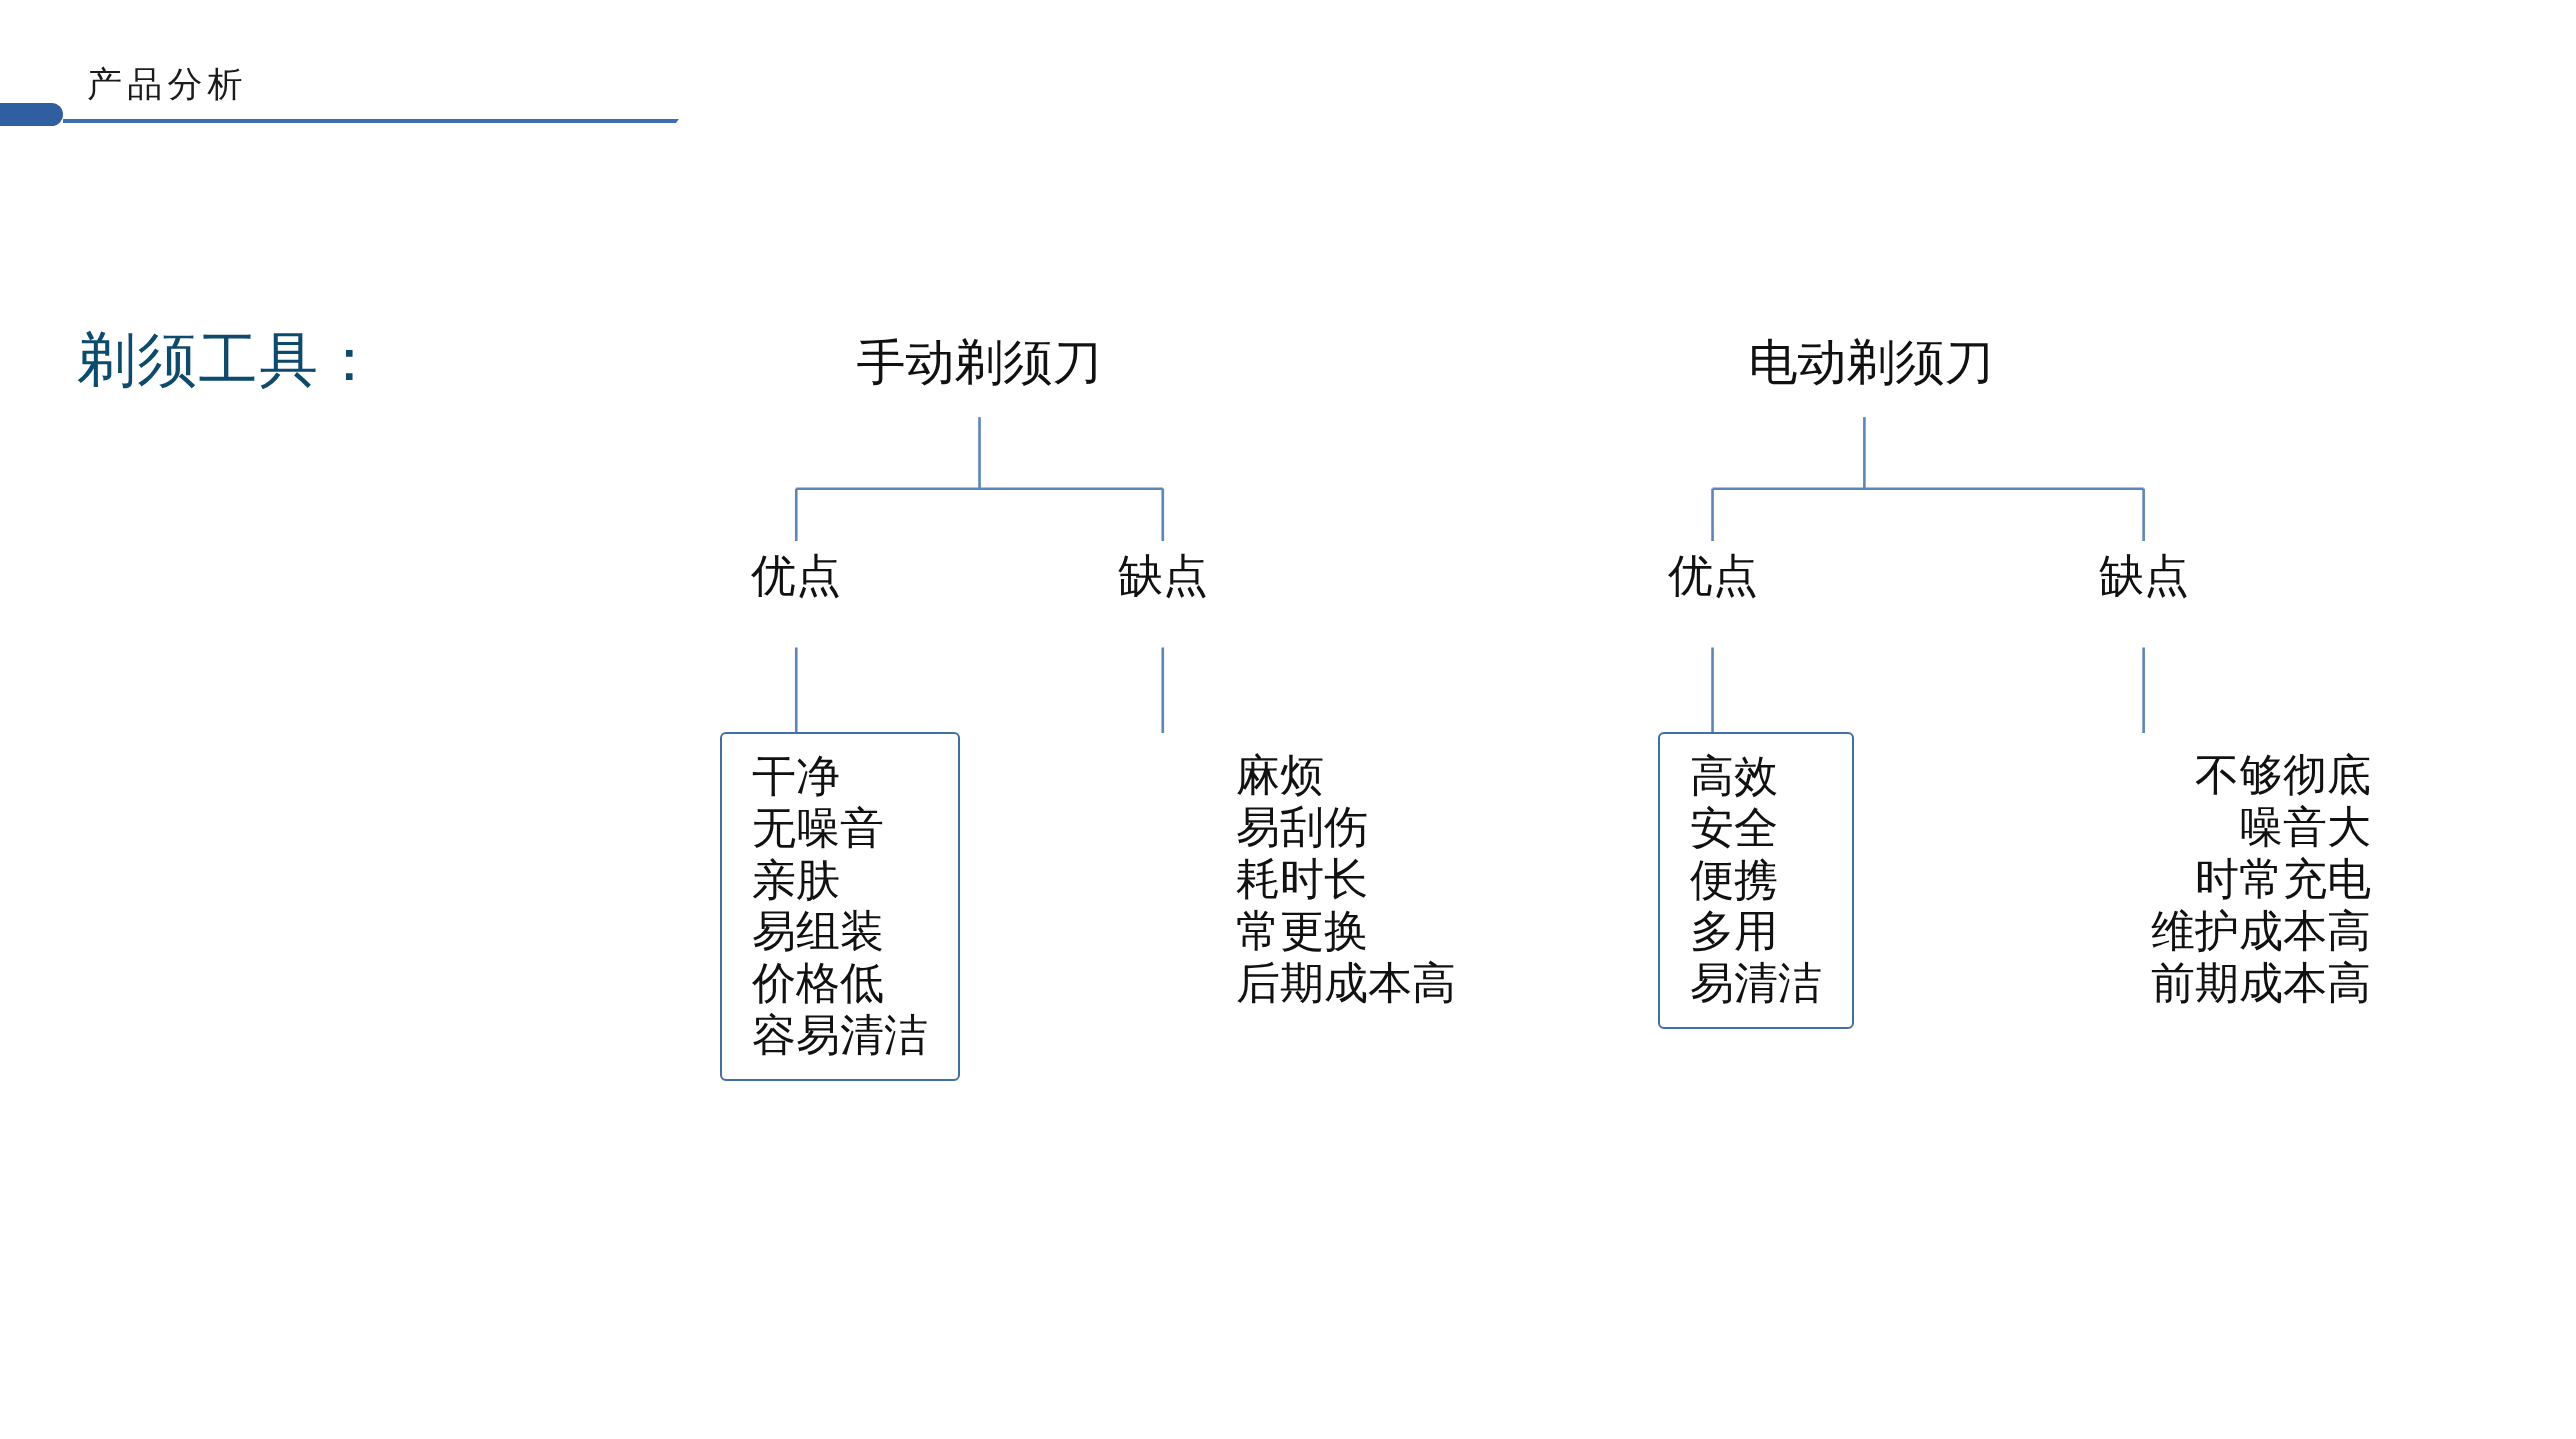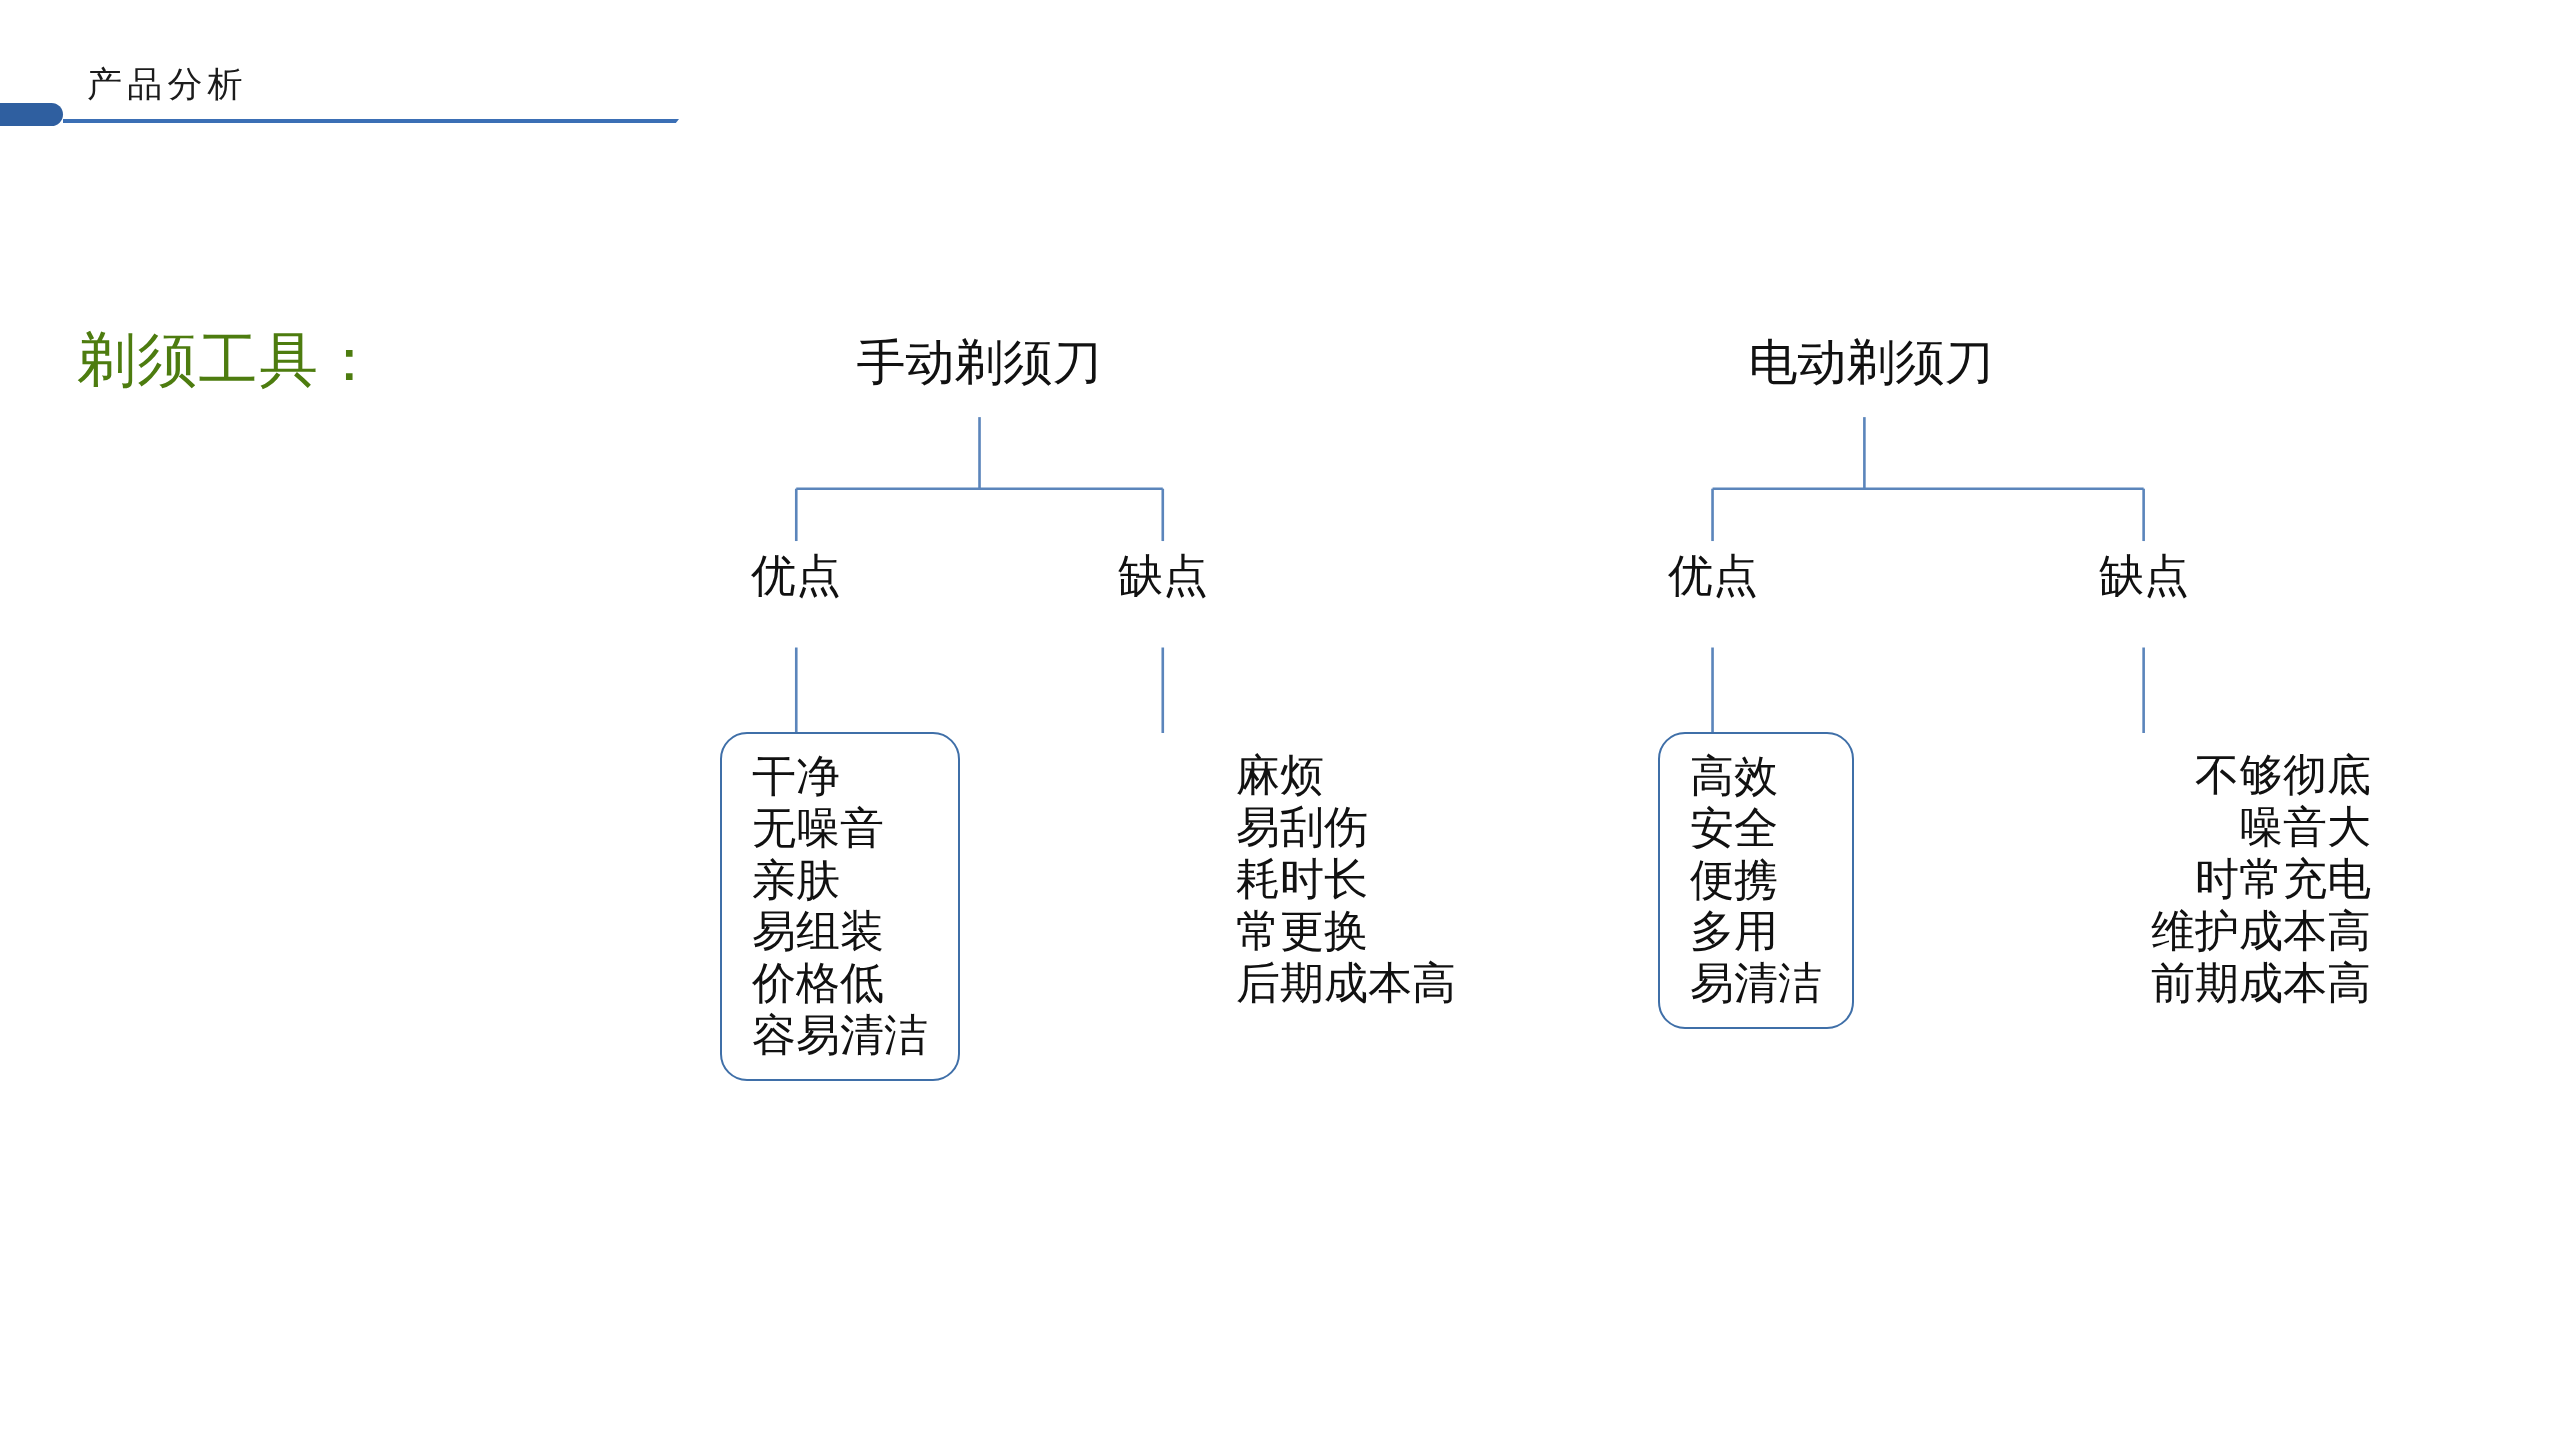--- a/index.html
+++ b/index.html
@@ -63,21 +63,21 @@
     white-space: nowrap;
   }
 
   
   .slide-label {
     position: absolute;
     left: 77px;
     top: 321px;
     font-size: 59px;
     letter-spacing: 1.7px;
-    color: #4d7c0f;
+    color: #0c4a6e;
     font-family: "DejaVu Sans", sans-serif;
     white-space: nowrap;
   }
 
   .node-root {
     position: absolute;
     font-size: 49px;
     color: #111111;
     font-family: "DejaVu Sans", sans-serif;
     white-space: nowrap;
@@ -99,21 +99,21 @@
     font-size: 44px;
     line-height: 1.18;
     color: #111111;
     font-family: "DejaVu Sans", sans-serif;
     white-space: nowrap;
     transform: translateX(-50%);
     text-align: left;
   }
   .list.boxed {
     border: 2.6px solid #3f6fa8;
-    border-radius: 27px;
+    border-radius: 6px;
     padding: 15.7px 30px 17.5px 30px;
   }
 
   
   .connectors {
     position: absolute;
     left: 0;
     top: 0;
     width: 2576px;
     height: 1439px;

